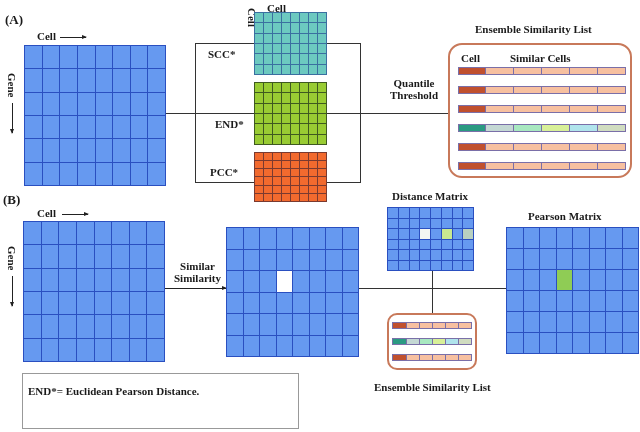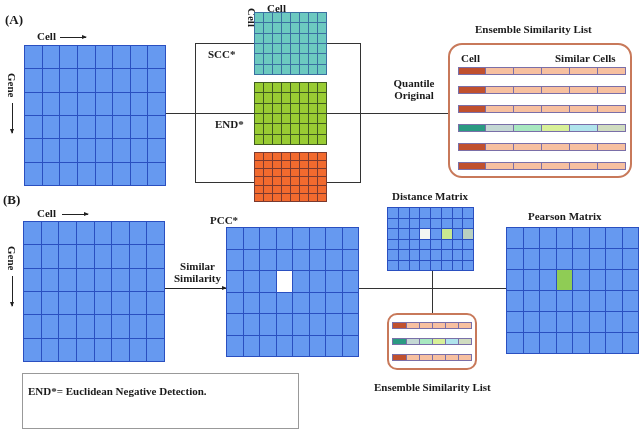--- a/index.html
+++ b/index.html
@@ -240,30 +240,30 @@
     <div class="c" style="background: rgb(242, 106, 46);"></div>
     <div class="c" style="background: rgb(242, 106, 46);"></div>
     <div class="c" style="background: rgb(242, 106, 46);"></div>
     <div class="c" style="background: rgb(242, 106, 46);"></div>
     <div class="c" style="background: rgb(242, 106, 46);"></div>
     <div class="c" style="background: rgb(242, 106, 46);"></div>
   </div>
 
 <div class="lbl" style="left:208px;top:49px;">SCC*</div>
 <div class="lbl" style="left:215px;top:119px;">END*</div>
-<div class="lbl" style="left:210px;top:167px;margin-top:48px;">PCC*</div>
+<div class="lbl" style="left:210px;top:167px;">PCC*</div>
 
 <div class="lbl" style="left:384px;top:78px;width:60px;text-align:center;">Quantile</div>
-<div class="lbl" style="left:384px;top:90px;width:60px;text-align:center;">Original</div>
+<div class="lbl" style="left:384px;top:90px;width:60px;text-align:center;">Threshold</div>
 <div class="hline" style="left:361px;top:113px;width:87px;"></div>
 
 <div class="lbl" style="left:475px;top:24px;">Ensemble Similarity List</div>
 <div class="list-frame" style="left:448px;top:43px;width:184px;height:135px;"></div>
 <div class="lbl" style="left:461px;top:53px;">Cell</div>
-<div class="lbl" style="left:510px;top:53px;margin-left:45px;">Similar Cells</div>
+<div class="lbl" style="left:510px;top:53px;">Similar Cells</div>
 <div id="list-a">
     <div class="list-row" style="left: 458px; top: 67px; height: 8px;">
       <div class="lc" style="width: 28px; background: rgb(192, 80, 46); margin-left: 0px;"></div>
       <div class="lc" style="width: 29px; background: rgb(247, 192, 160);"></div>
       <div class="lc" style="width: 29px; background: rgb(247, 192, 160);"></div>
       <div class="lc" style="width: 29px; background: rgb(247, 192, 160);"></div>
       <div class="lc" style="width: 29px; background: rgb(247, 192, 160);"></div>
       <div class="lc" style="width: 29px; background: rgb(247, 192, 160);"></div>
     </div>
     <div class="list-row" style="left: 458px; top: 86px; height: 8px;">
@@ -550,14 +550,14 @@
     <div class="c" style="background: rgb(102, 153, 240);"></div>
     <div class="c" style="background: rgb(102, 153, 240);"></div>
     <div class="c" style="background: rgb(102, 153, 240);"></div>
     <div class="c" style="background: rgb(102, 153, 240);"></div>
     <div class="c" style="background: rgb(102, 153, 240);"></div>
     <div class="c" style="background: rgb(102, 153, 240);"></div>
     <div class="c" style="background: rgb(102, 153, 240);"></div>
   </div>
 
 <div class="legend-box" style="left:22px;top:373px;width:277px;height:56px;padding:11px 0 0 5px;">
-  <div class="ln">END*= Euclidean Negative Detection.</div>
+  <div class="ln">END*= Euclidean Pearson Distance.</div>
 </div>
 
 </body></html>

